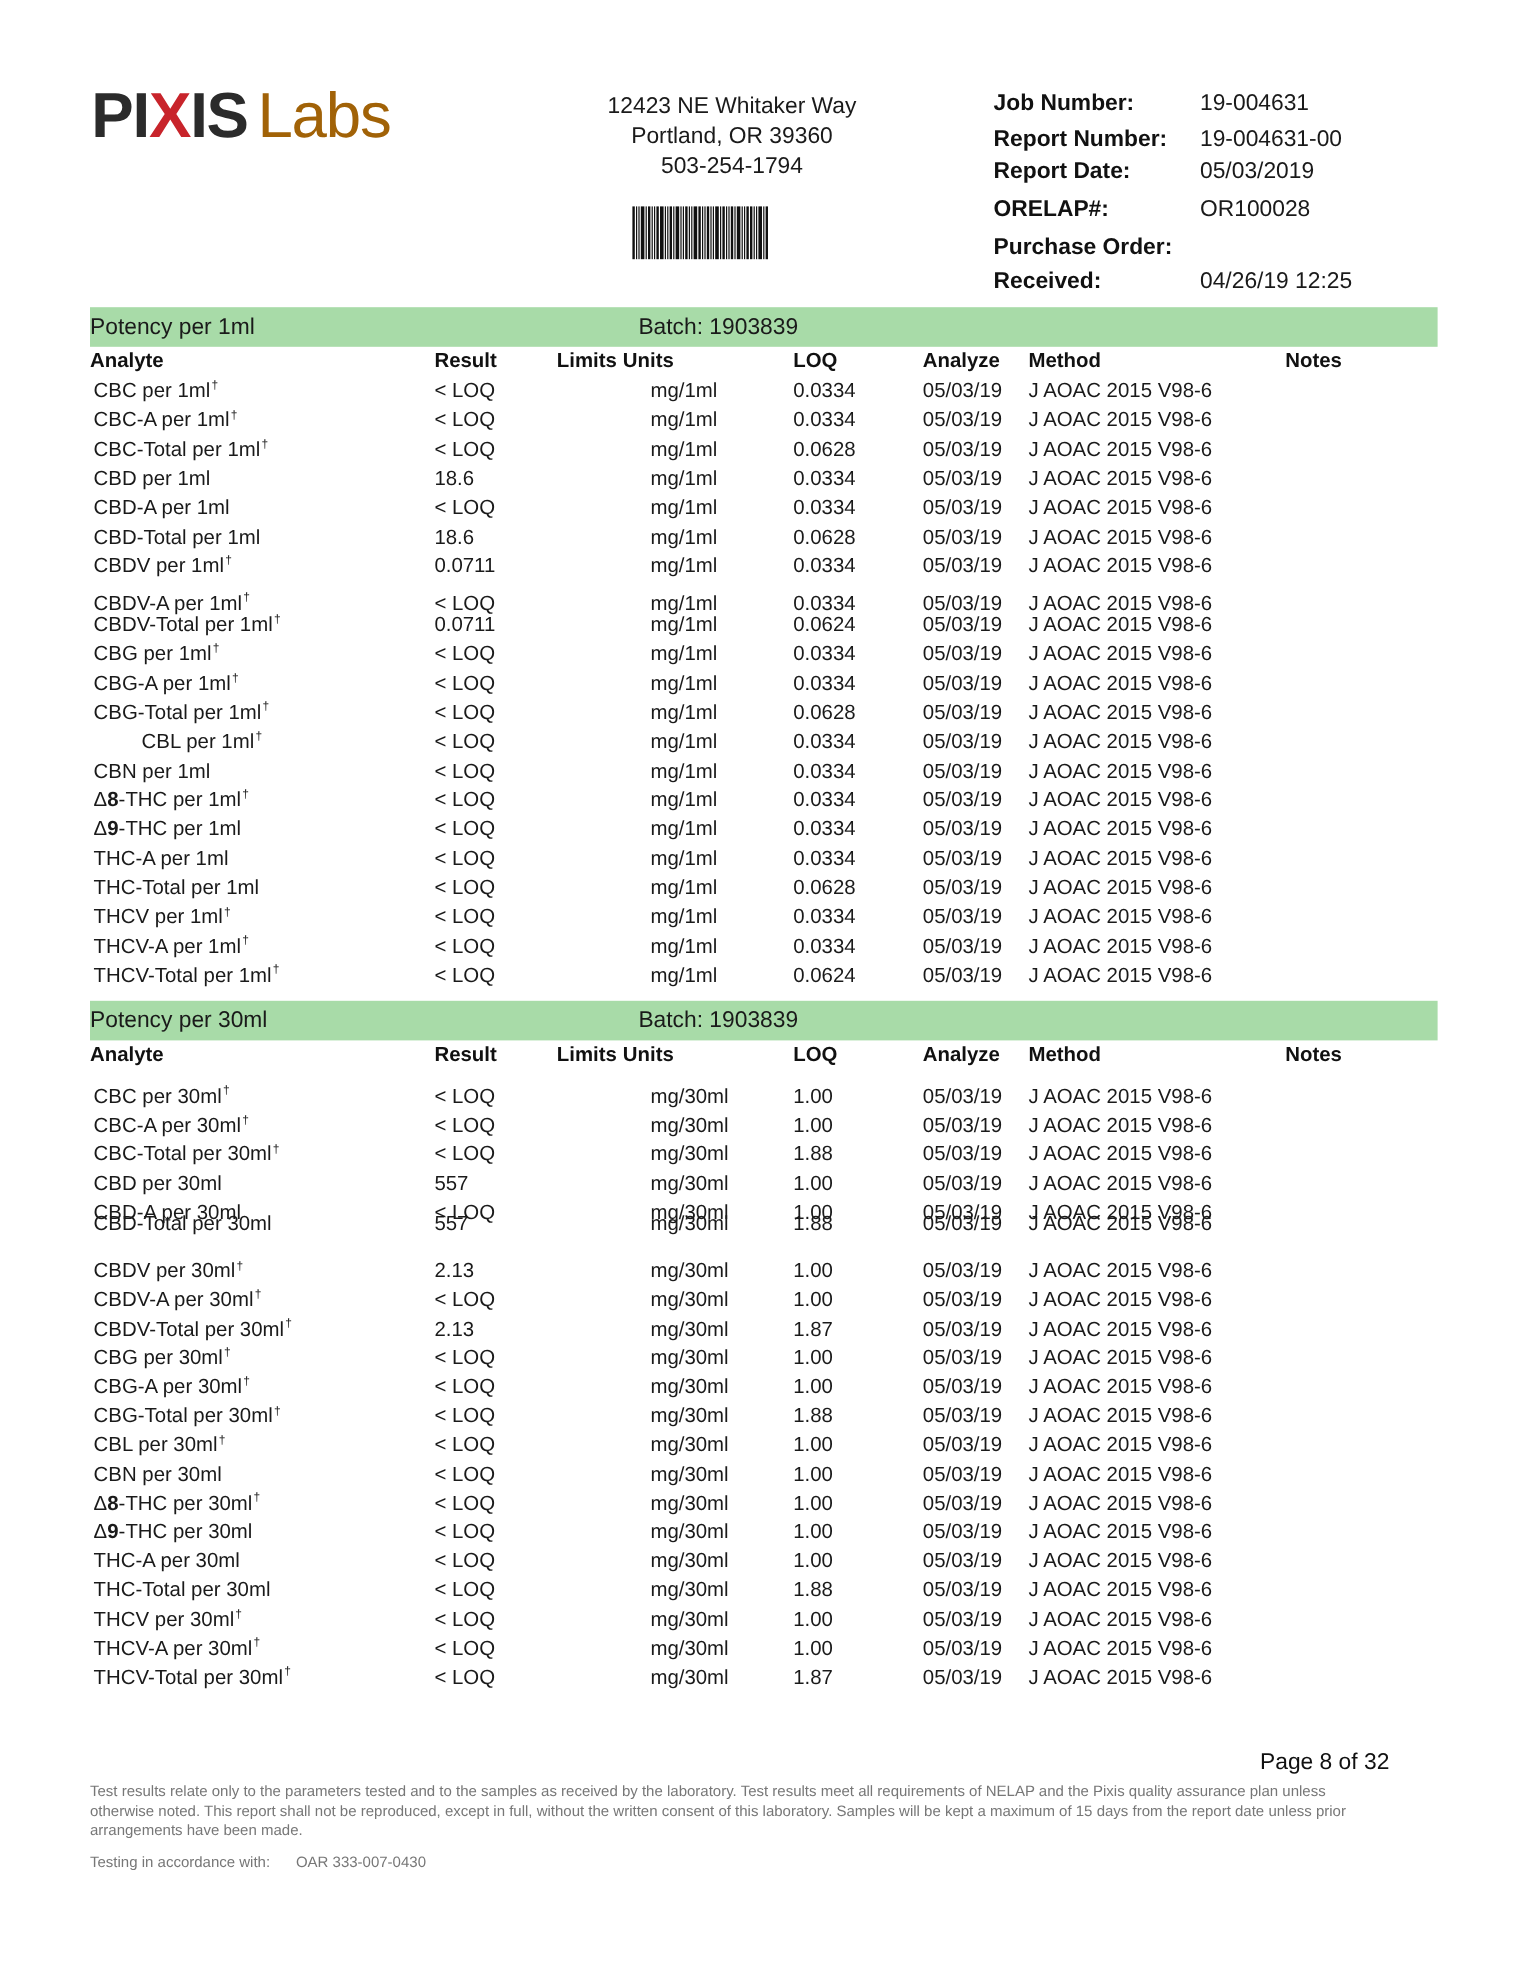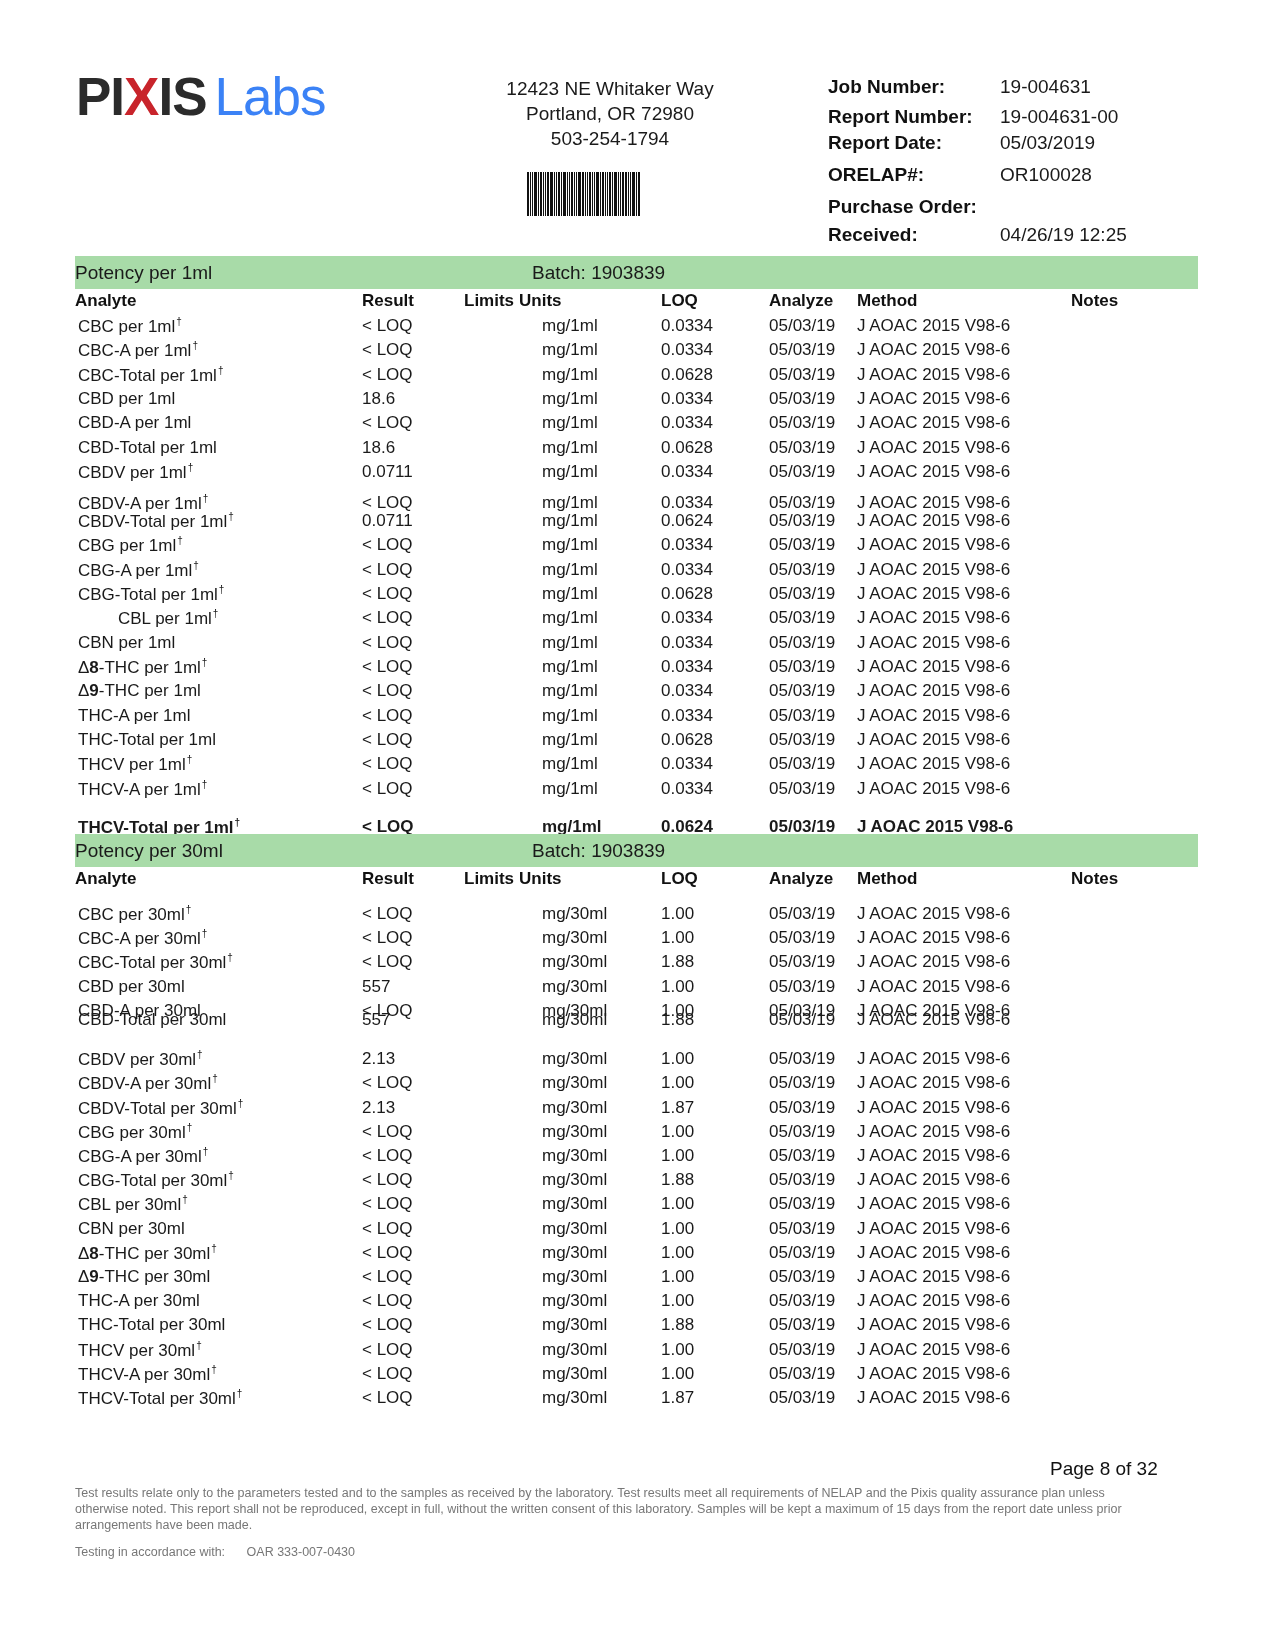--- a/index.html
+++ b/index.html
@@ -4,21 +4,21 @@
 <style>
   * { box-sizing: border-box; margin: 0; padding: 0; }
   html, body { width: 1275px; height: 1650px; background: #ffffff; }
   body { position: relative; font-family: "Liberation Sans", sans-serif; color: #1a1a1a; overflow: hidden; }
 
   .logo { position: absolute; left: 76px; top: 70px; width: 290px; height: 95px; }
   .logo-main { font-family: "Liberation Sans", sans-serif; font-size: 53px; font-weight: bold; letter-spacing: -1px; line-height: 54px; white-space: nowrap; }
   .logo-main .pi { color: #2b2b2b; }
   .logo-main .x { color: #c8242b; }
   .logo-main .s { color: #2b2b2b; }
-  .logo-main .labs { color: #3b82f6; font-weight: normal; margin-left: 8px; }
+  .logo-main .labs { color: #a16207; font-weight: normal; margin-left: 8px; }
   .logo-sub { display: flex; align-items: center; margin-top: 4px; margin-left: 6px; }
   .logo-sub svg { width: 38px; height: 38px; }
   .logo-sub span { font-size: 22px; color: #2b2b2b; margin-left: 4px; letter-spacing: 0px; }
 
   .address { position: absolute; left: 470px; top: 76px; width: 280px; text-align: center; font-size: 19px; line-height: 25px; color: #1a1a1a; }
   .barcode { position: absolute; left: 527px; top: 172px; width: 142px; height: 44px; display: flex; }
   .barcode i { display: block; height: 100%; background: #111; margin-right: 1px; }
 
   .meta { position: absolute; left: 828px; top: 76px; width: 330px; }
   .meta-row { position: absolute; left: 0; width: 330px; display: flex; font-size: 19px; }
@@ -63,21 +63,21 @@
 </style>
 </head>
 <body>
 
 <div class="logo">
   <div class="logo-main"><span class="pi">PI</span><span class="x">X</span><span class="s">IS</span><span class="labs">Labs</span></div>
 </div>
 
 <div class="address">
   <div>12423 NE Whitaker Way</div>
-  <div>Portland, OR 72980</div>
+  <div>Portland, OR 39360</div>
   <div>503-254-1794</div>
 </div>
 
 <div class="barcode" id="barcode">
     <i style="width: 2px;"></i>
     <i style="width: 1px;"></i>
     <i style="width: 1px;"></i>
     <i style="width: 3px;"></i>
     <i style="width: 1px;"></i>
     <i style="width: 2px;"></i>
@@ -356,21 +356,21 @@
     <div class="row" style="top: 462.65px;">
       <span class="c-analyte"><span style="position: static;">THCV-A per 1ml</span><span class="dagger" style="position: static;">†</span></span>
       <span class="c-result">&lt; LOQ</span>
       <span class="c-limits"></span>
       <span class="c-units">mg/1ml</span>
       <span class="c-loq">0.0334</span>
       <span class="c-analyze">05/03/19</span>
       <span class="c-method">J AOAC 2015 V98-6</span>
       <span class="c-notes"></span>
     </div>
-    <div class="row" style="top: 501px; font-weight: bold;">
+    <div class="row" style="top: 487px;">
       <span class="c-analyte"><span style="position: static;">THCV-Total per 1ml</span><span class="dagger" style="position: static;">†</span></span>
       <span class="c-result">&lt; LOQ</span>
       <span class="c-limits"></span>
       <span class="c-units">mg/1ml</span>
       <span class="c-loq">0.0624</span>
       <span class="c-analyze">05/03/19</span>
       <span class="c-method">J AOAC 2015 V98-6</span>
       <span class="c-notes"></span>
     </div>
   </div>

